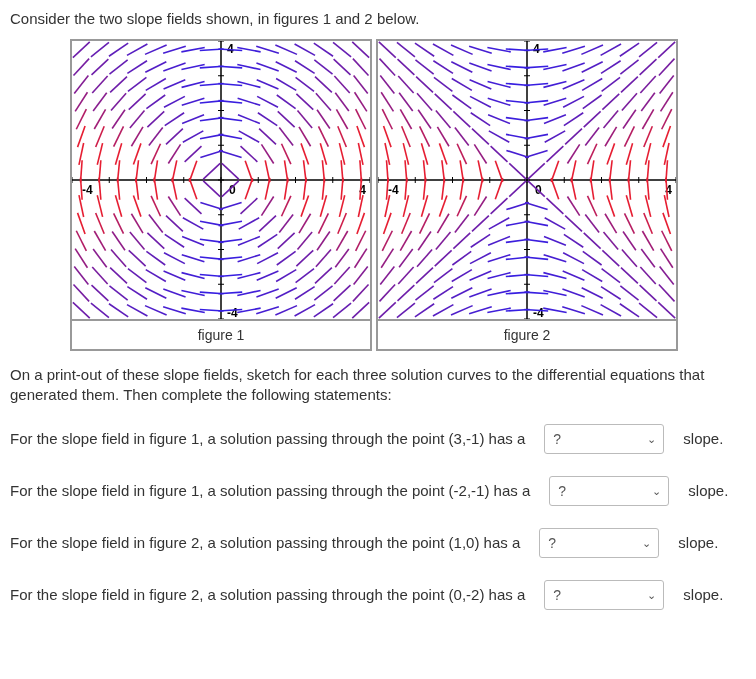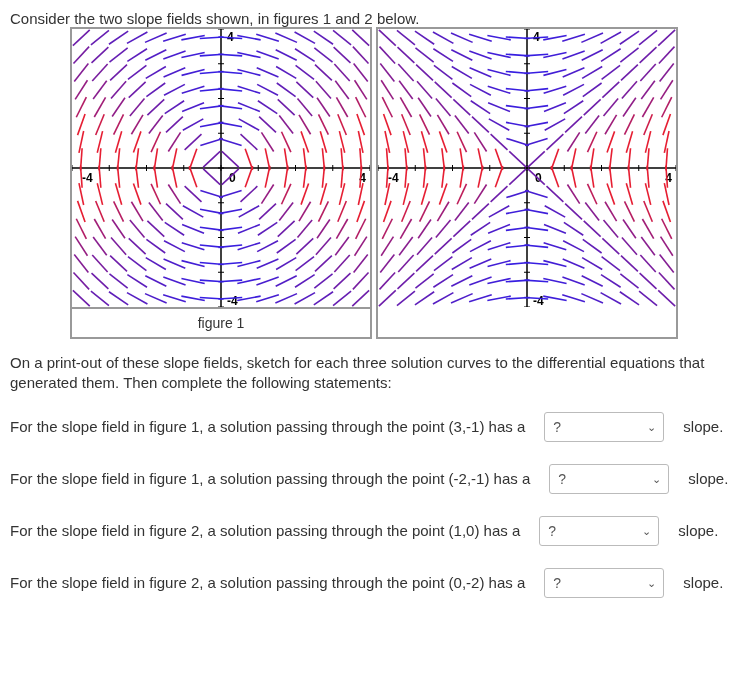--- a/index.html
+++ b/index.html
@@ -5,21 +5,21 @@
   * { box-sizing: border-box; }
   body {
     margin: 0;
     padding: 10px;
     font-family: "Segoe UI", Arial, sans-serif;
     font-size: 15px;
     color: #333;
     width: 756px;
     background: #fff;
   }
-  .prompt { }
+  .prompt { margin-bottom: 12px; }
   .figures {
     display: flex;
     gap: 4px;
     margin: 0 0 8px 60px;
   }
   .fig-col {
     display: flex;
     flex-direction: column;
     border: 2px solid #999;
     background: #fff;
@@ -634,20 +634,21 @@
         <line x1="287.8945933945566" y1="136.5921290446345" x2="289.4804066054434" y2="158.7828709553655" stroke="rgb(230,30,50)" stroke-width="1.6"></line>
         <line x1="287.8945933945566" y1="141.4078709553655" x2="289.4804066054434" y2="119.2171290446345" stroke="rgb(230,30,50)" stroke-width="1.6"></line>
         <line x1="286.34979566915285" y1="123.84155711368302" x2="291.02520433084715" y2="102.03344288631698" stroke="rgb(230,30,50)" stroke-width="1.6"></line>
         <line x1="284.9180650290793" y1="106.11185827432169" x2="292.4569349709207" y2="85.01314172567831" stroke="rgb(230,30,50)" stroke-width="1.6"></line>
         <line x1="283.646705253253" y1="88.26425651674734" x2="293.728294746747" y2="68.11074348325266" stroke="rgb(179,30,101)" stroke-width="1.6"></line>
         <line x1="282.5547105953039" y1="70.34782133392349" x2="294.8202894046961" y2="51.27717866607651" stroke="rgb(150,30,130)" stroke-width="1.6"></line>
         <line x1="281.63844512956" y1="52.40472355391546" x2="295.73655487044" y2="34.47027644608454" stroke="rgb(132,30,148)" stroke-width="1.6"></line>
         <line x1="280.88072798205934" y1="34.46576260062278" x2="296.49427201794066" y2="17.65923739937722" stroke="rgb(119,30,161)" stroke-width="1.6"></line>
         <line x1="280.25878716825633" y1="16.5505274067944" x2="297.11621283174367" y2="0.8244725932055985" stroke="rgb(110,30,170)" stroke-width="1.6"></line>
       </svg>
+    <div class="fig-cap">figure 2</div>
   </div>
 </div>
 
 <div class="instr">On a print-out of these slope fields, sketch for each three solution curves to the differential equations that generated them. Then complete the following statements:</div>
 
 <div class="qrow">
   <span class="txt">For the slope field in figure 1, a solution passing through the point (3,-1) has a</span>
   <span class="sel-wrap">
     <select class="slope-sel">
       <option>?</option>

